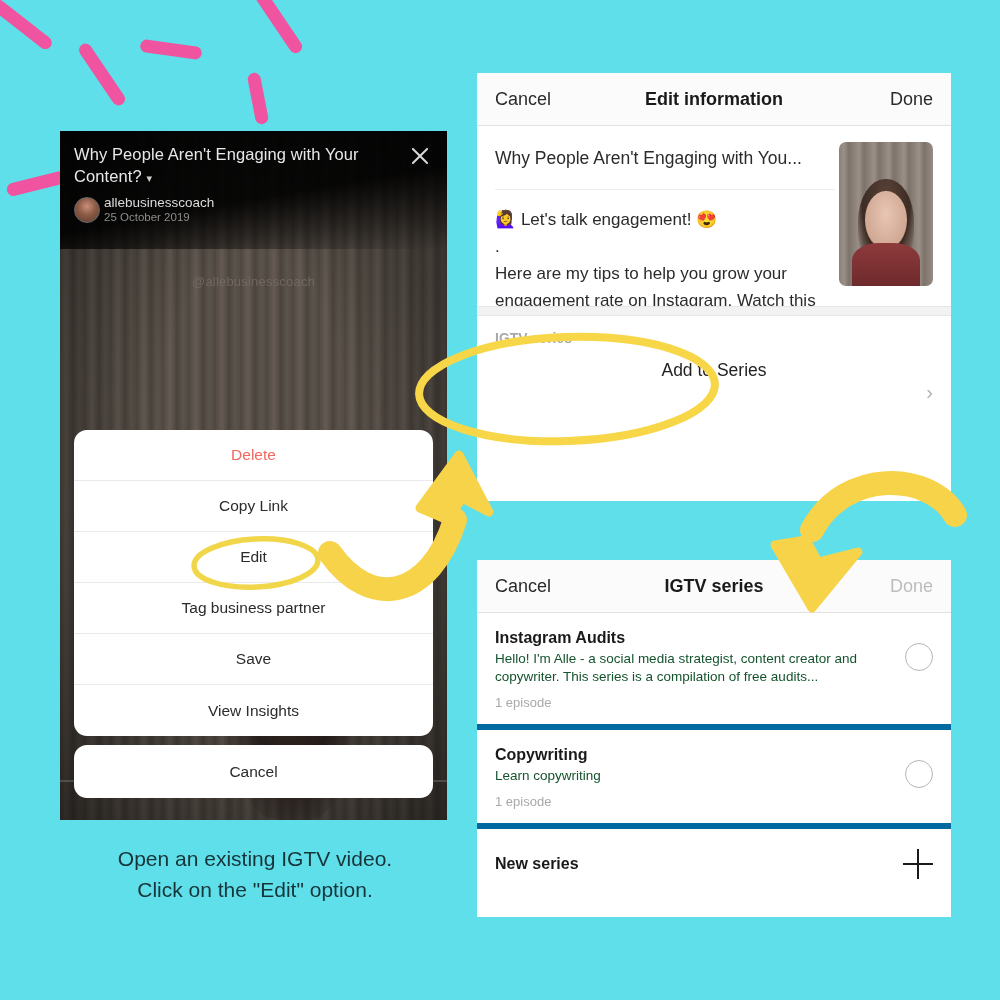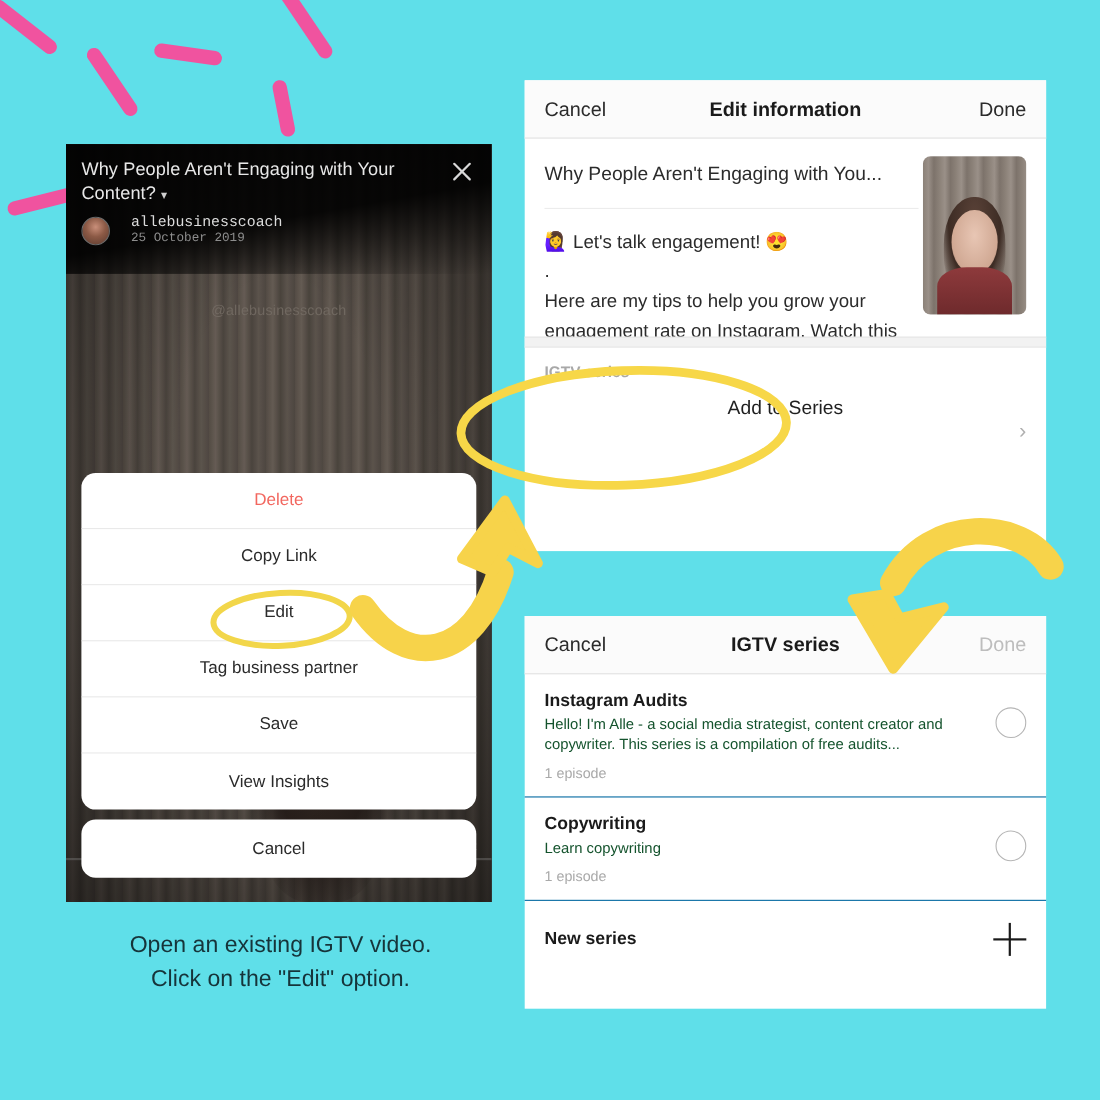--- a/index.html
+++ b/index.html
@@ -49,21 +49,21 @@
   .vid-title .caret { font-size:11px; color:#cfcfcf; }
   .close-x {
     position:absolute; right:16px; top:14px; width:22px; height:22px;
   }
   .close-x:before, .close-x:after {
     content:""; position:absolute; left:0; top:10px; width:22px; height:2px;
     background:#d9d9d9; border-radius:2px;
   }
   .close-x:before { transform: rotate(45deg); }
   .close-x:after  { transform: rotate(-45deg); }
-  .vid-user { position:absolute; left:14px; top:64px; display:flex; align-items:center; gap:19px;font-family:Liberation Mono, monospace; }
+  .vid-user { position:absolute; left:14px; top:64px; display:flex; align-items:center; gap:4px; }
   .avatar {
     width:26px; height:26px; border-radius:50%;
     background: radial-gradient(circle at 50% 35%, #c98f7a 0%, #8c5a46 45%, #5a3a2e 100%);
     border:1px solid #6a6a6a;
   }
   .vid-user .uname { color:#dcdcdc; font-size:13.5px; line-height:15px; }
   .vid-user .udate { color:#8d8d8d; font-size:11.5px; line-height:14px; }
   .watermark {
     position:absolute; left:0; right:0; top:143px; text-align:center;
     color: rgba(120,112,104,.75); font-size:13px; letter-spacing:.2px;
@@ -152,21 +152,21 @@
   .sec-label { padding:14px 18px 0; font-size:14px; color:#a8a8a8; font-weight:600; }
   .series-row {
     padding:14px 18px 16px; display:flex; align-items:center;
     font-size:17.5px; color:#1f1f1f;flex-direction:column;
   }
   .chev-right { margin-left:auto; color:#b0b0b0; font-size:20px; font-weight:300; }
 
   #igtv-panel { left:477px; top:560px; width:474px; height:357px; }
   .list-row {
     padding:16px 18px 14px; display:flex; align-items:flex-start;
-    border-bottom:1px solid #0369a1;
+    border-bottom:6px solid #0369a1;
   }
   .list-row:last-child { border-bottom:none; }
   .lr-main { flex:1; padding-right:14px; }
   .lr-title { font-size:16px; font-weight:700; color:#1a1a1a; margin-bottom:3px; }
   .lr-sub { font-size:13.5px; color:#14532d; line-height:18px; }
   .lr-meta { font-size:13px; color:#a9a9a9; margin-top:9px; }
   .radio {
     width:28px; height:28px; border-radius:50%;
     border:1.6px solid #b5b5b5; flex:none; margin-top:14px;
   }

